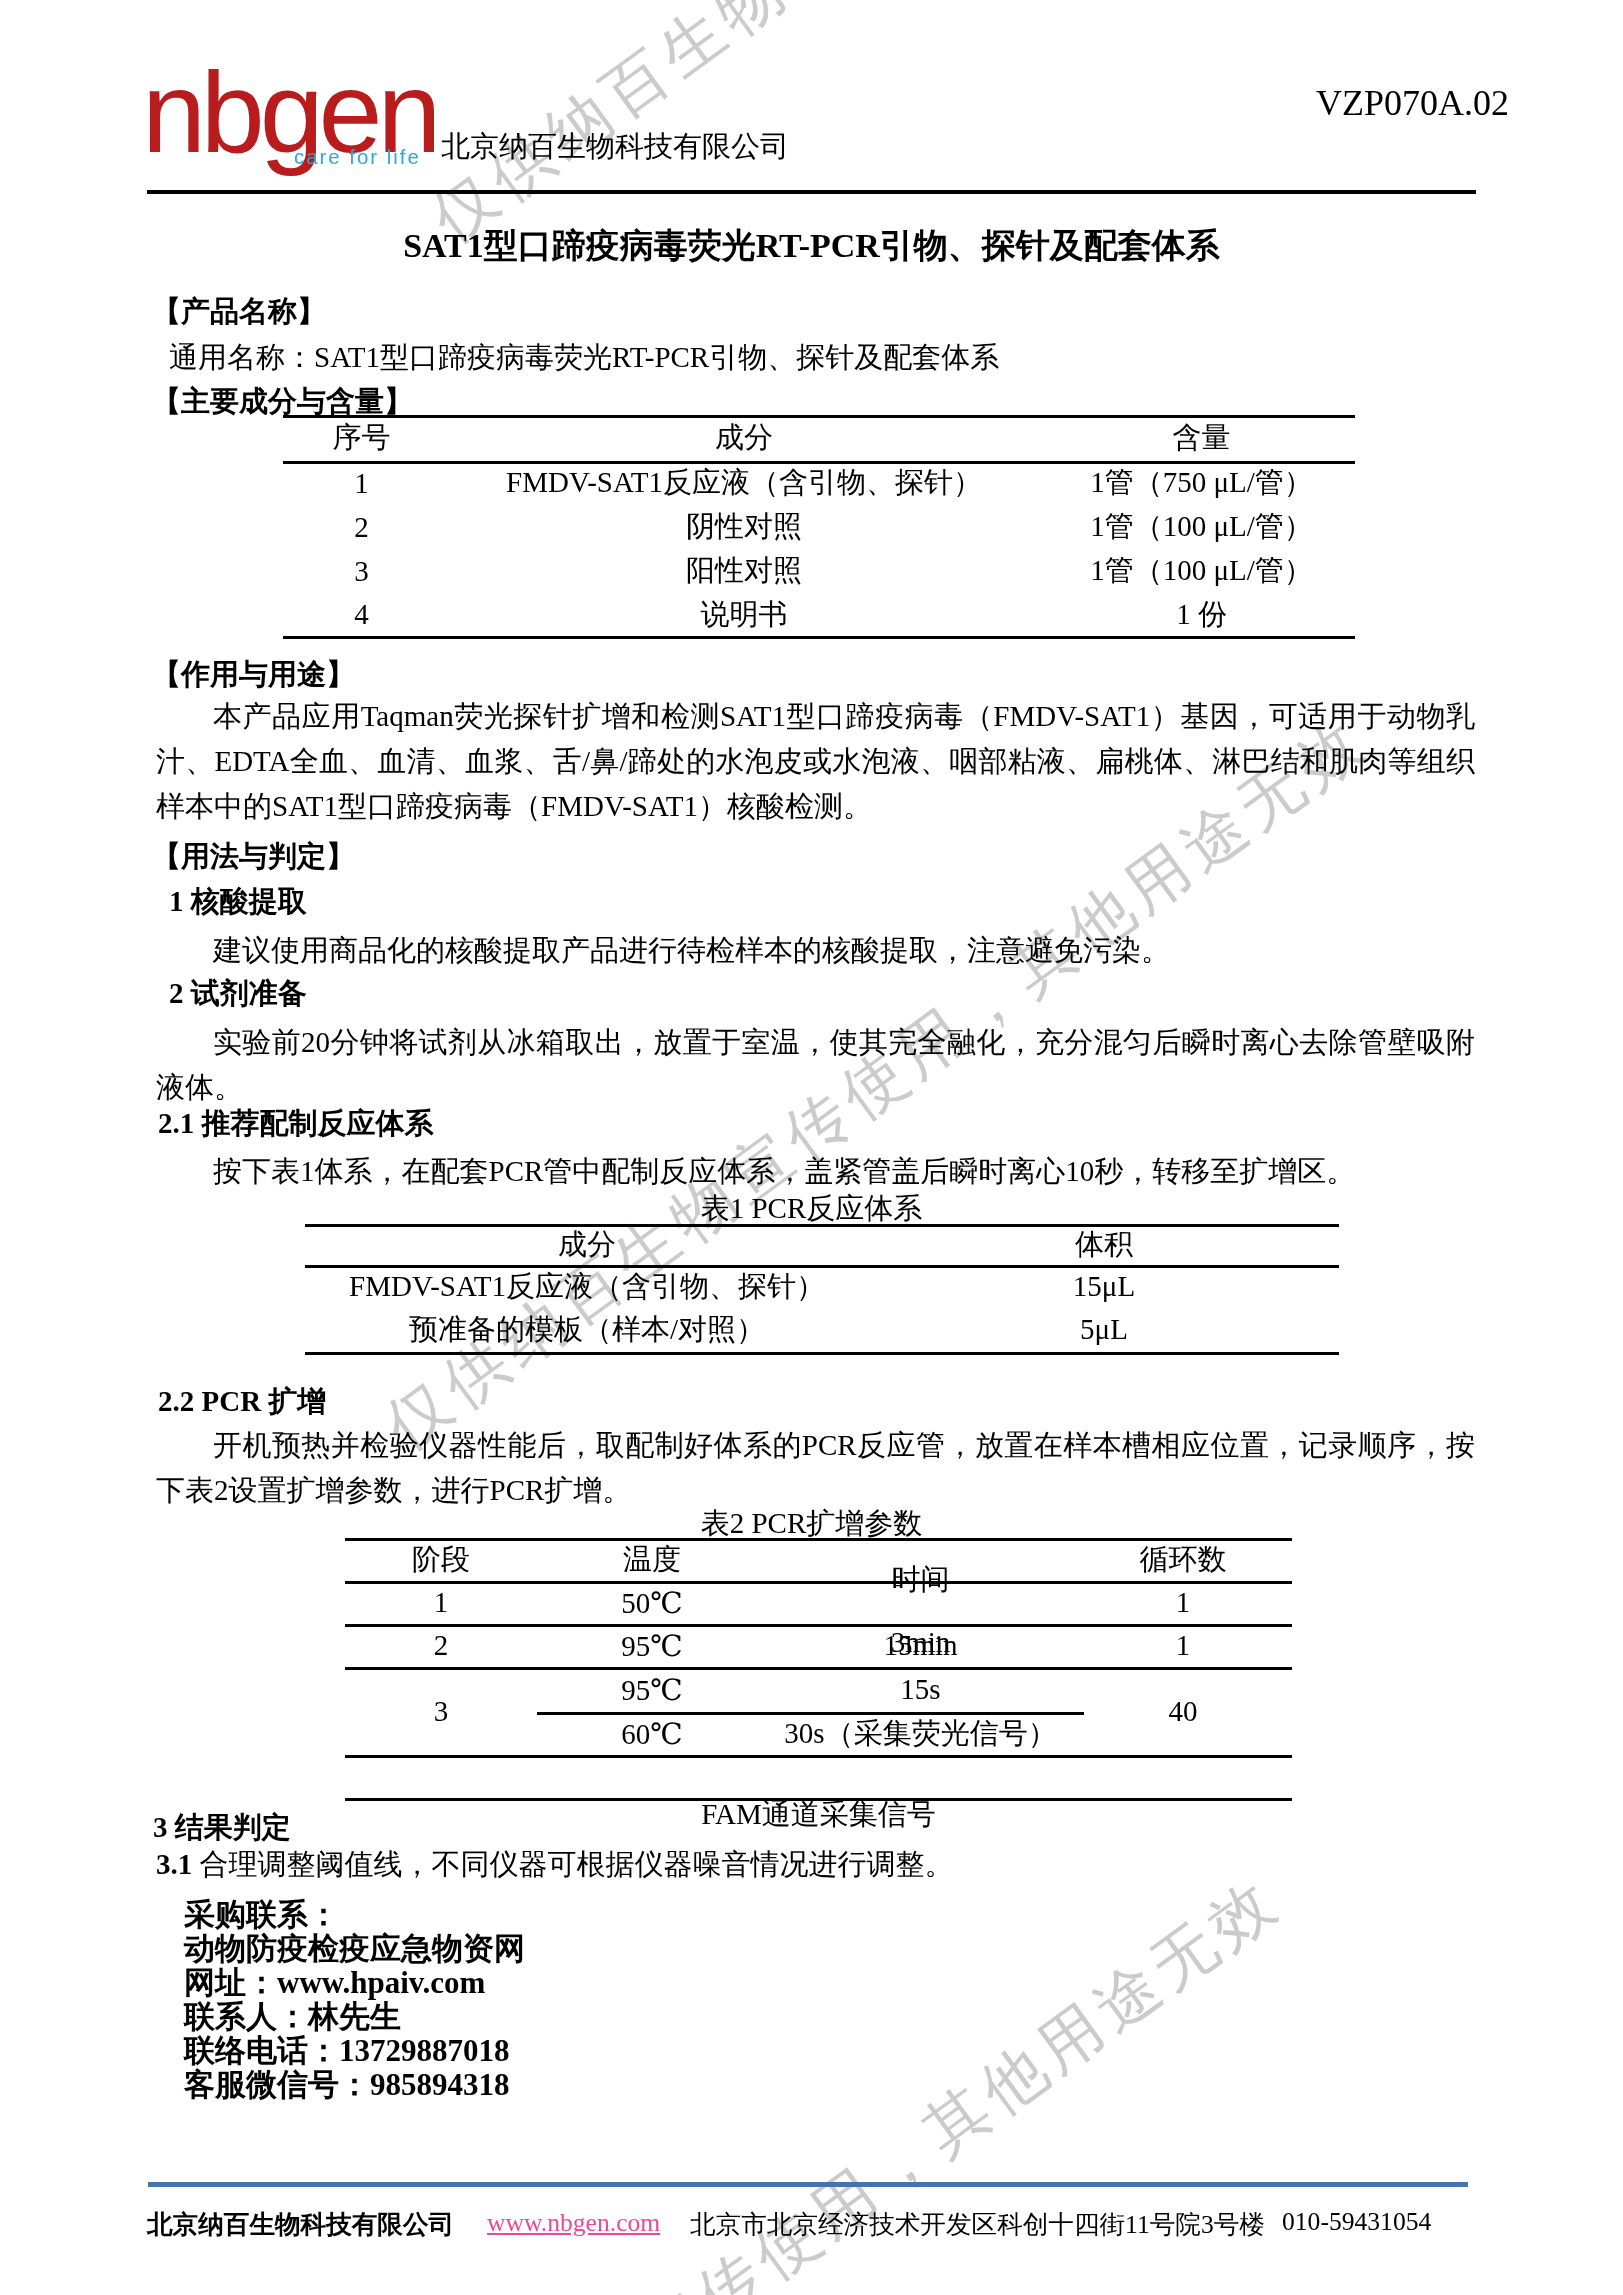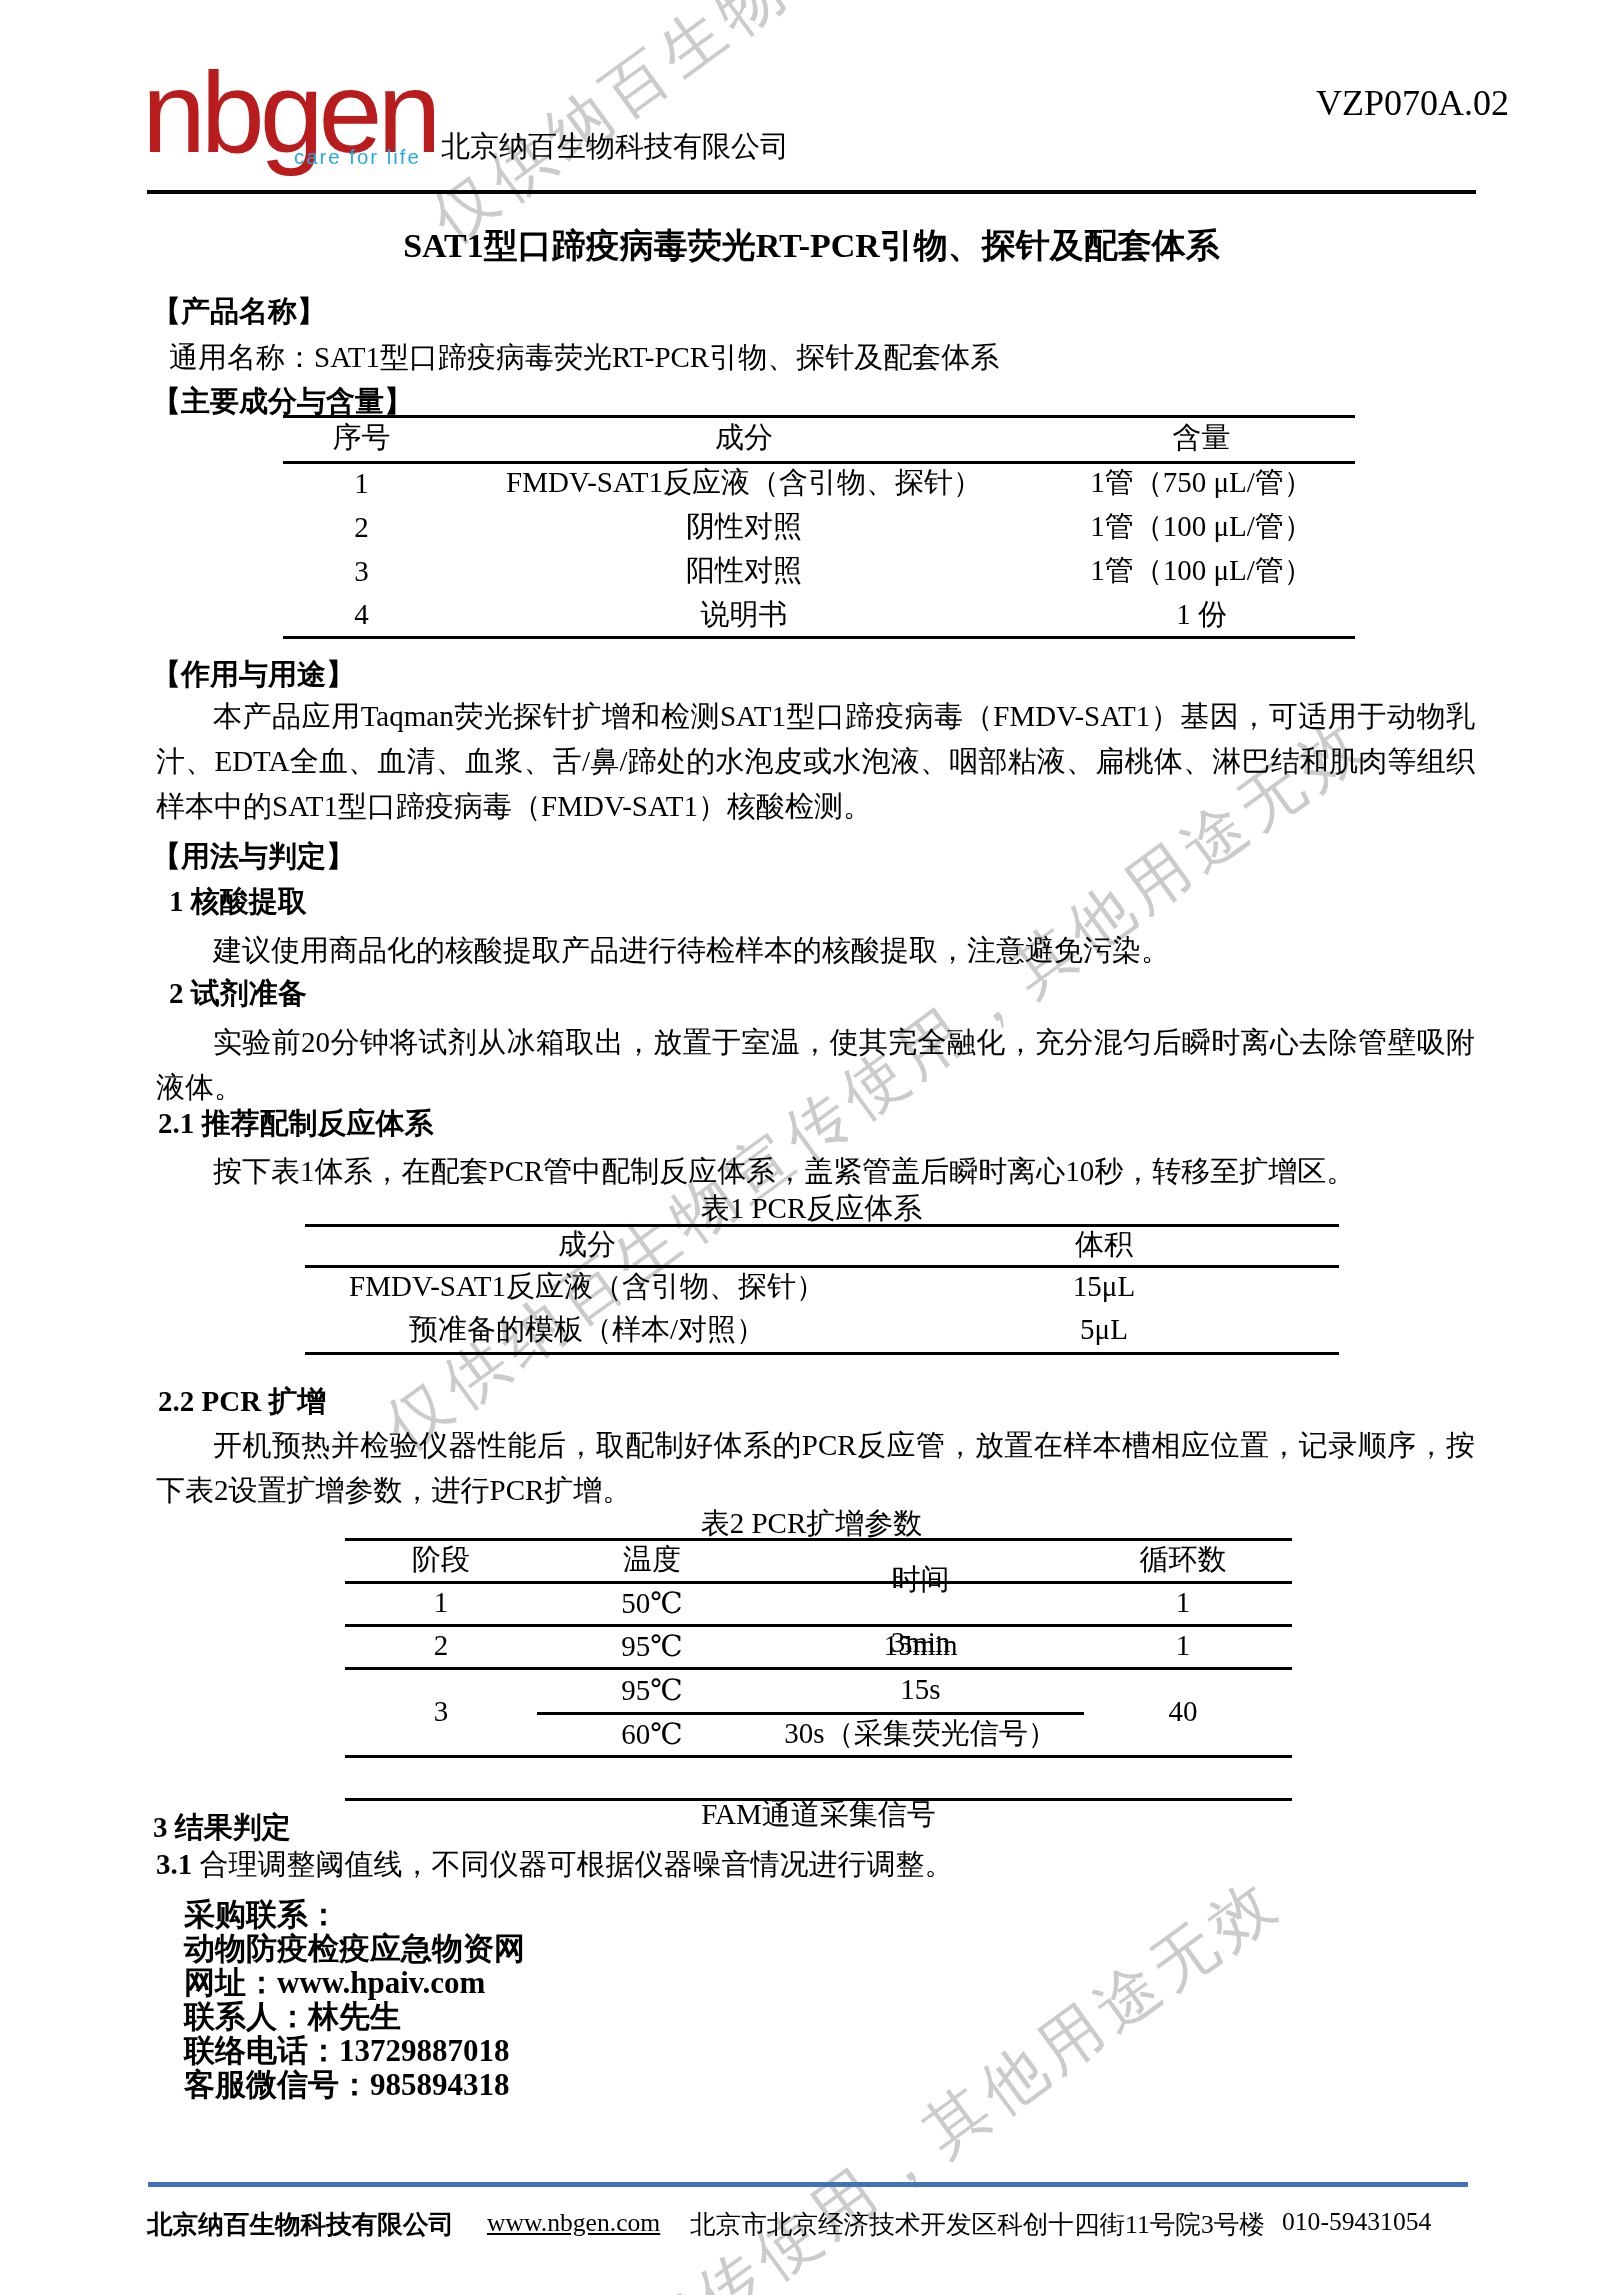--- a/index.html
+++ b/index.html
@@ -159,19 +159,19 @@
       <div class="contact-line">采购联系：</div>
       <div class="contact-line">动物防疫检疫应急物资网</div>
       <div class="contact-line">网址：www.hpaiv.com</div>
       <div class="contact-line">联系人：林先生</div>
       <div class="contact-line">联络电话：13729887018</div>
       <div class="contact-line">客服微信号：985894318</div>
     </div>
 
     <div class="abs footer-rule" style="left:148px;top:2182px;width:1320px;background:#4472b4;"></div>
     <div class="abs footer-item" style="left:147px;top:2207px;font-weight:bold;">北京纳百生物科技有限公司</div>
-    <div class="abs footer-item footer-link" style="left:487px;top:2208px;color:#000000;">www.nbgen.com</div>
+    <div class="abs footer-item footer-link" style="left:487px;top:2208px;color:#ec4899;">www.nbgen.com</div>
     <div class="abs footer-item" style="left:690px;top:2207px;">北京市北京经济技术开发区科创十四街11号院3号楼</div>
     <div class="abs footer-item" style="left:1282px;top:2207px;">010-59431054</div>
 
   </div>
 </div>
 
 
 </body></html>

